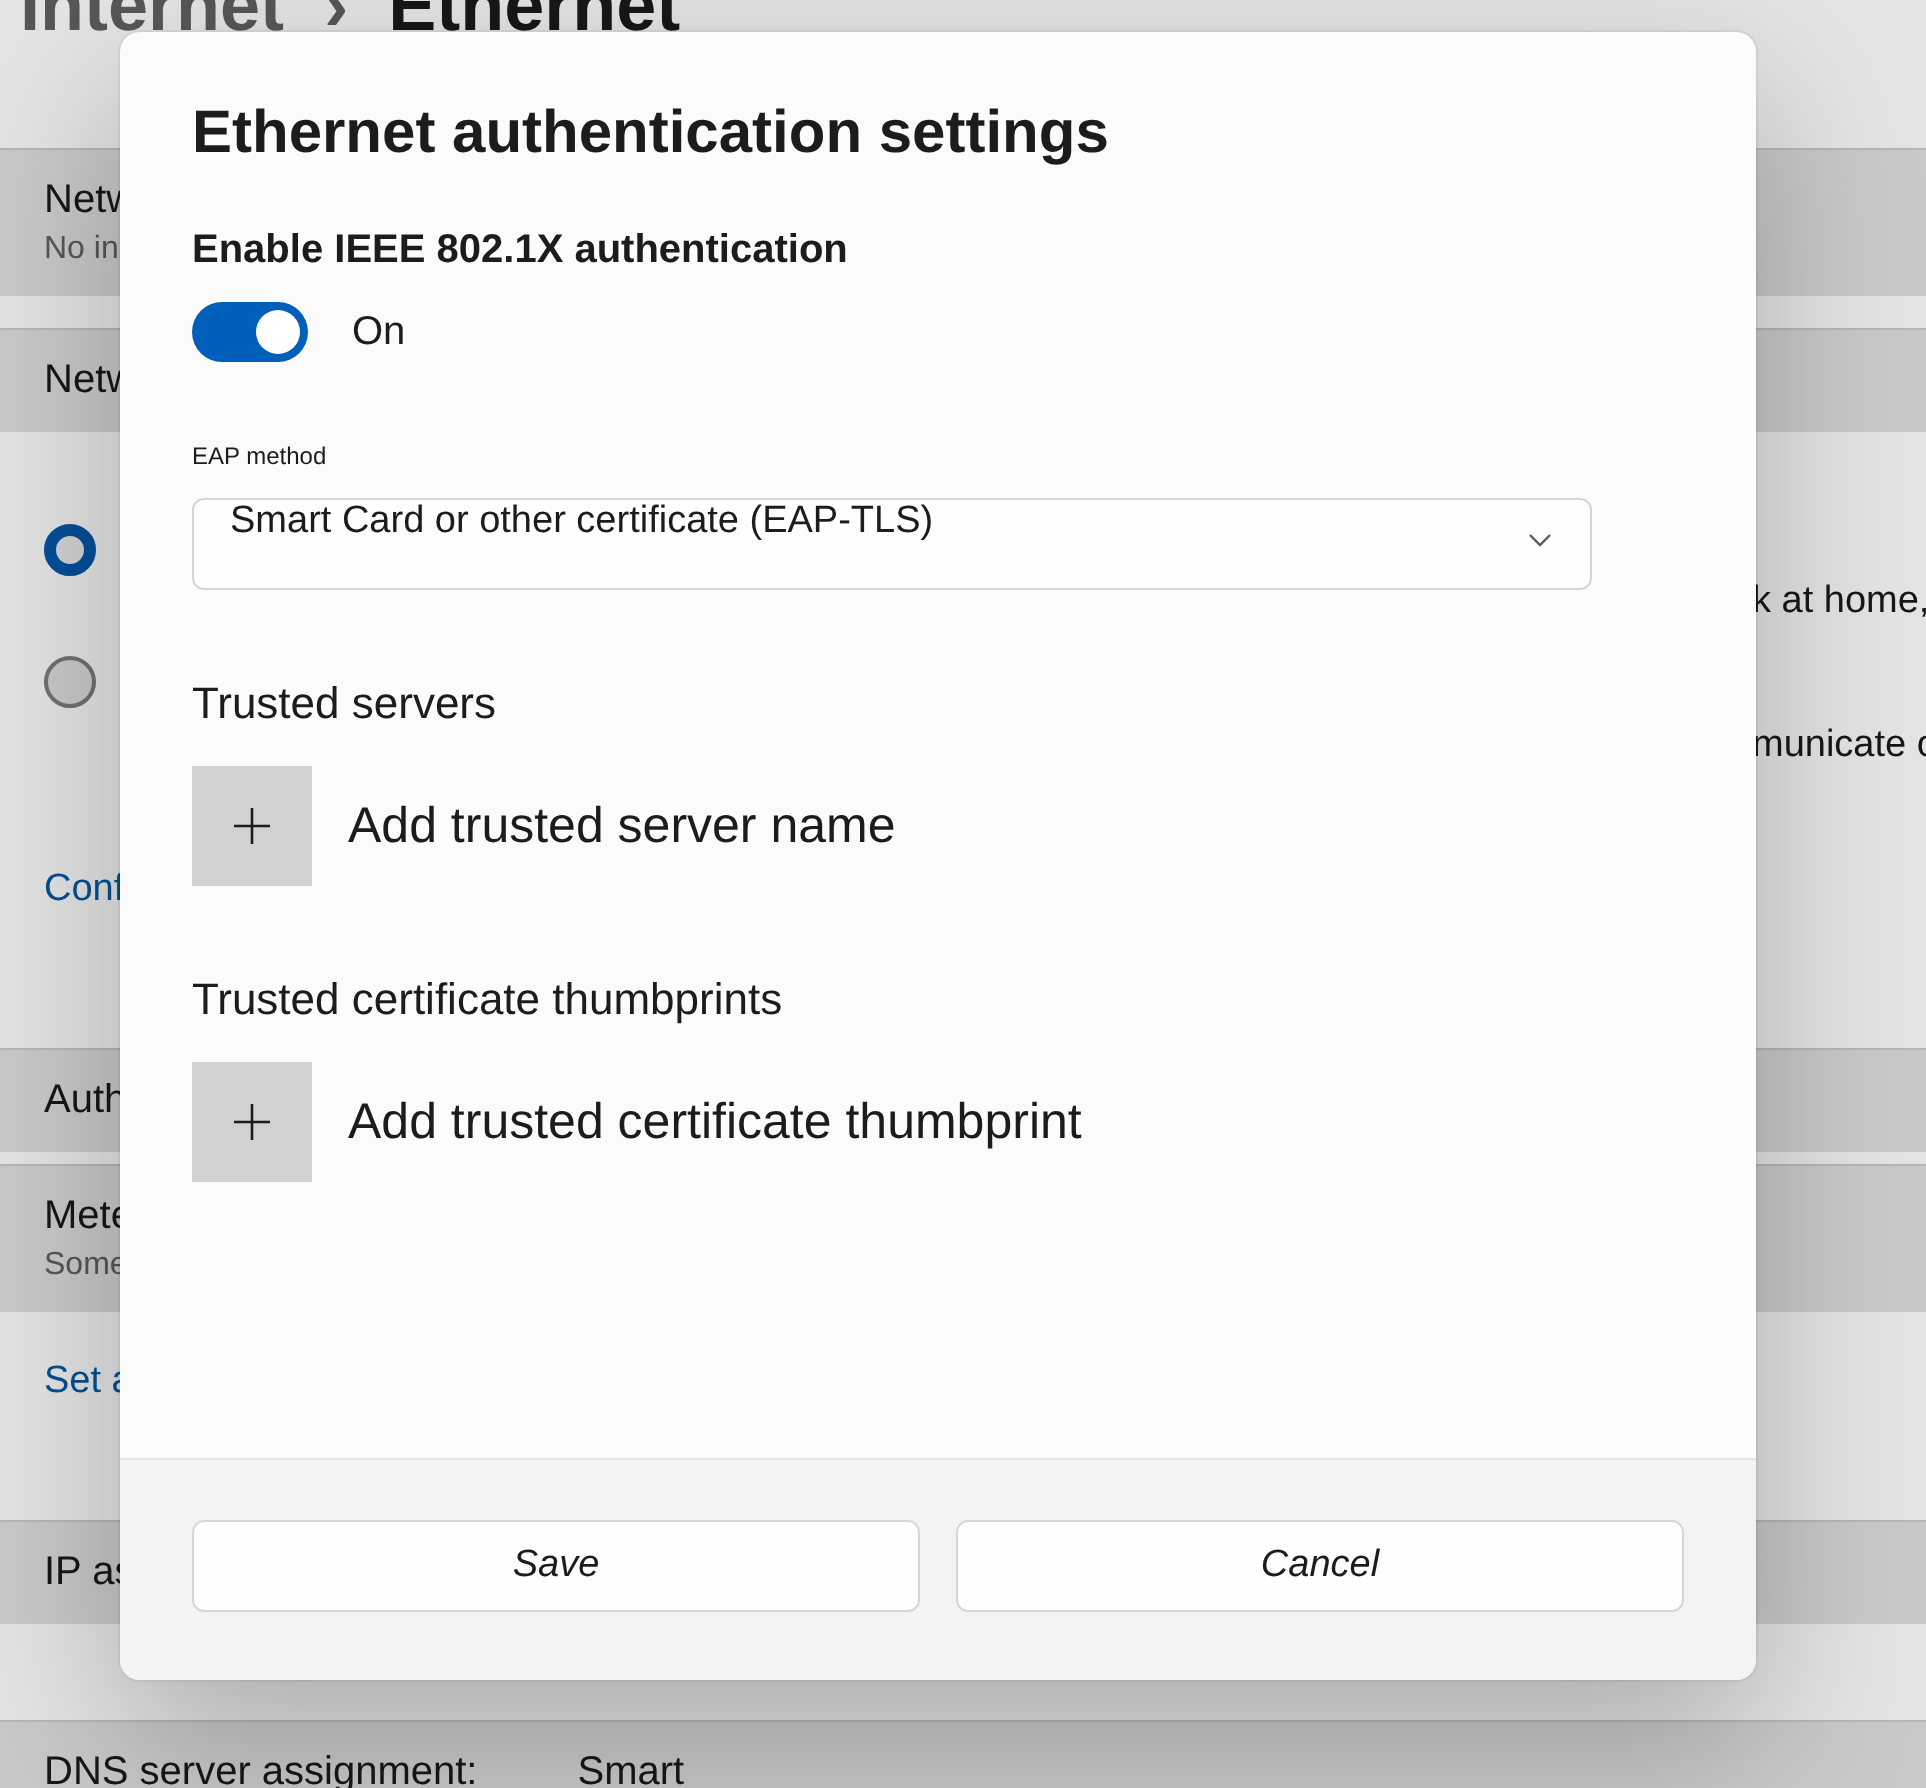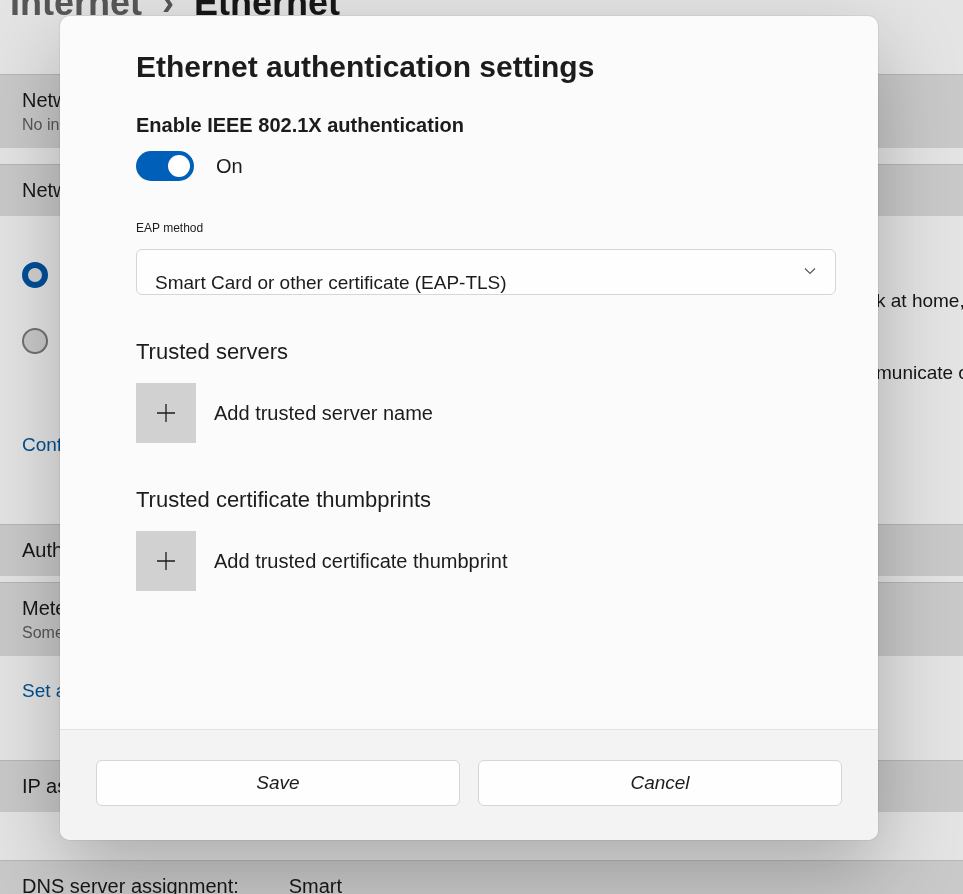--- a/index.html
+++ b/index.html
@@ -23,43 +23,43 @@
   .bg .link2 { position:absolute; left:22px; top: 680px; }
   .bg .radio { position:absolute; left:22px; width:26px; height:26px; border-radius:50%; }
   .bg .radio.on { top:262px; border:6px solid #005fb8; background:#fff; }
   .bg .radio.off{ top:328px; border:2px solid #8a8a8a; background:#f3f3f3; }
   .bg .rt1 { position:absolute; left:876px; top: 290px; font-size:19px; color:#1c1c1c; white-space:nowrap; }
   .bg .rt2 { position:absolute; left:876px; top: 362px; font-size:19px; color:#1c1c1c; white-space:nowrap; }
 
   
   .overlay { position:absolute; inset:0; background:rgba(0,0,0,0.06); }
   .dialog { position:absolute; left:60px; top:16px; width:818px; height:824px; background:#fbfbfb; border-radius:10px; box-shadow: 0 30px 80px rgba(0,0,0,.25), 0 0 0 1px rgba(0,0,0,.05); display:flex; flex-direction:column; }
-  .dlg-body { padding: 34px 36px 0 36px; flex:1;margin-left:40px; }
+  .dlg-body { padding: 34px 36px 0 36px; flex:1; }
   .dlg-title { font-size:30px; font-weight:600; margin-bottom: 30px; }
   .lbl { font-size:20px; margin-bottom: 14px; margin-top: 8px; font-weight: bold; }
   .lbl2 { font-size:12px; margin-bottom: 14px; margin-top: 40px; }
 
   
   .toggle-row { display:flex; align-items:center; gap:22px; margin-bottom: 30px; }
   .toggle { position:relative; width:58px; height:30px; background:#005fb8; border-radius:30px; cursor:pointer; }
   .toggle .knob { position:absolute; right:4px; top:4px; width:22px; height:22px; background:#fff; border-radius:50%; }
   .toggle-state { font-size:20px; }
 
   
-  .select { position:relative; width:700px; height:46px; border:1px solid #d6d6d6; border-radius:6px; background:#fefefe; display:flex; align-items:flex-end; padding:0 18px; font-size:19px; cursor:pointer; color:#1c1c1c; }
+  .select { position:relative; width:700px; height:46px; border:1px solid #d6d6d6; border-radius:6px; background:#fefefe; display:flex; align-items:flex-start; padding:0 18px; font-size:19px; cursor:pointer; color:#1c1c1c; }
   .select .chev { position:absolute; right:18px; top:50%; transform:translateY(-50%); color:#5a5a5a; }
 
   
   .section-h { font-size:22px; font-weight:400; margin-top: 44px; margin-bottom: 18px; }
 
   
   .add-row { display:flex; align-items:center; gap:18px; }
   .add-btn { width:60px; height:60px; background:#d1d1d1; display:flex; align-items:center; justify-content:center; cursor:pointer; }
   .add-btn svg { width:22px; height:22px; }
-  .add-text { font-size:20px; }
+  .add-text { font-size:25px; }
 
   
   .dlg-footer { background:#f3f3f3; border-top:1px solid #e3e3e3; border-radius:0 0 10px 10px; padding: 30px 36px 34px; display:flex; gap:18px;font-style:italic; }
   .btn { flex:1; height:46px; background:#fefefe; border:1px solid #d6d6d6; border-radius:6px; font-size:19px; display:flex; align-items:center; justify-content:center; cursor:pointer; }
 </style>
 </head>
 <body>
 
 <div class="bg">
   <div class="crumbs">

